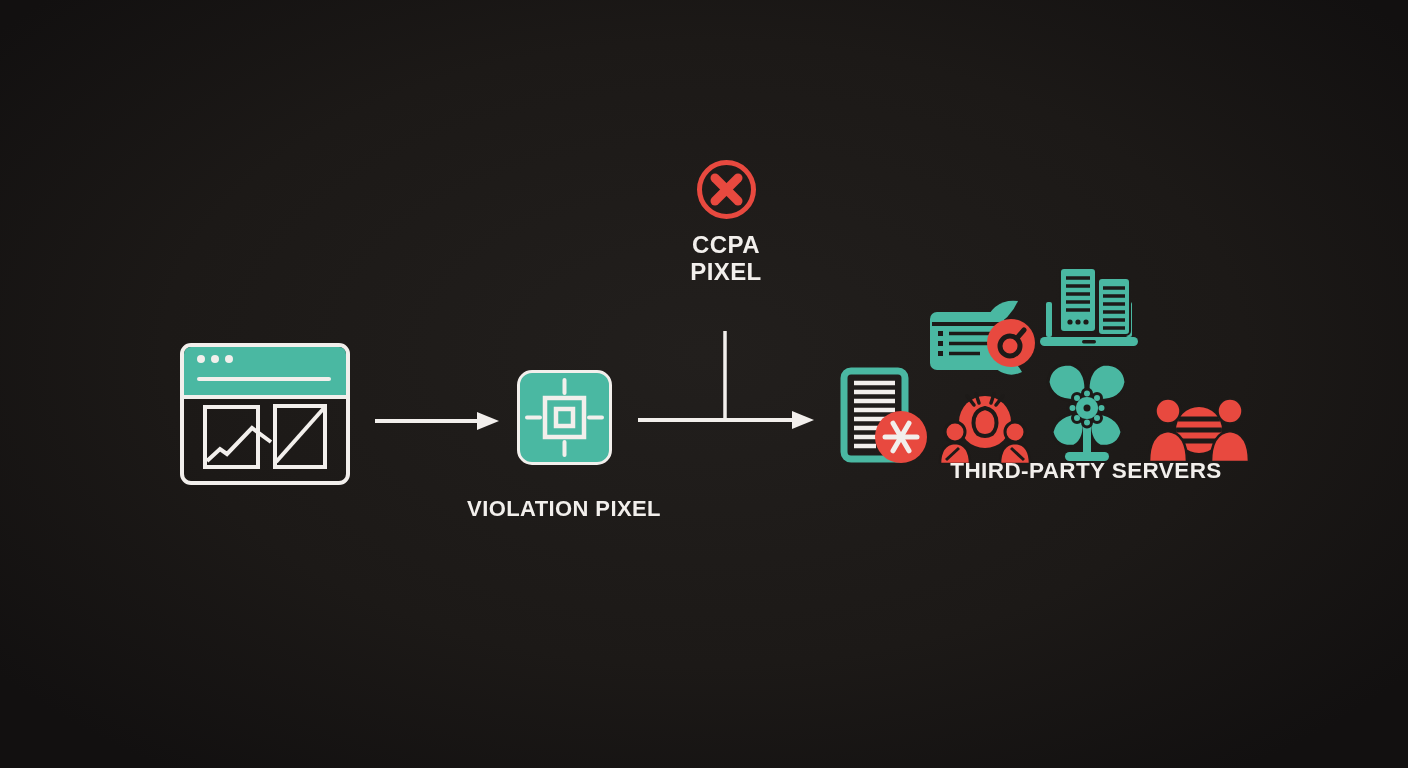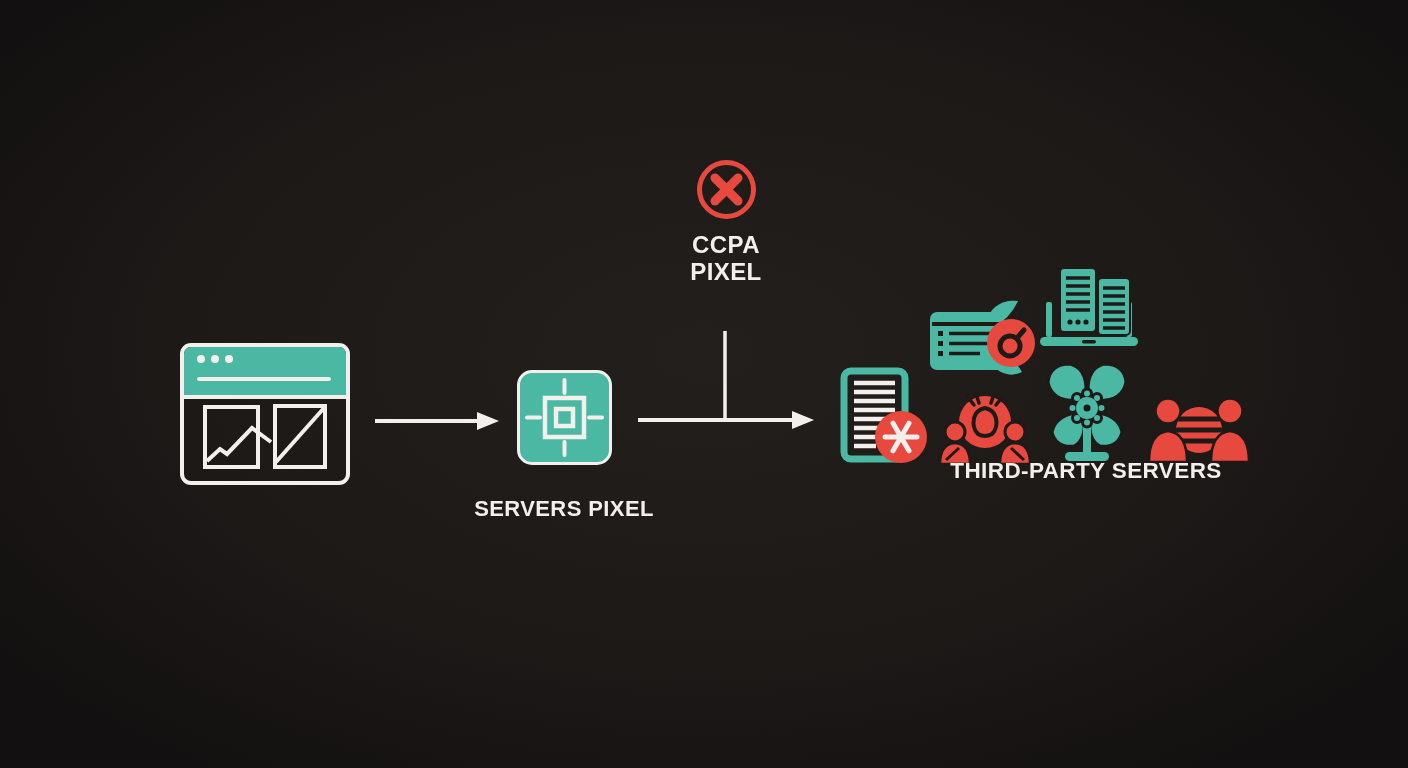--- a/index.html
+++ b/index.html
@@ -88,21 +88,21 @@
   <div class="abs pixel-node">
     <svg width="89" height="89" viewBox="0 0 89 89">
       <rect x="25" y="25" width="39" height="39" class="s-line f-none" stroke-width="4.5"></rect>
       <rect x="36" y="36" width="17" height="17" class="s-line f-none" stroke-width="4.5"></rect>
       <line x1="44.5" y1="7" x2="44.5" y2="20" class="s-line" stroke-width="4" stroke-linecap="round"></line>
       <line x1="44.5" y1="69" x2="44.5" y2="82" class="s-line" stroke-width="4" stroke-linecap="round"></line>
       <line x1="7" y1="44.5" x2="20" y2="44.5" class="s-line" stroke-width="4" stroke-linecap="round"></line>
       <line x1="69" y1="44.5" x2="82" y2="44.5" class="s-line" stroke-width="4" stroke-linecap="round"></line>
     </svg>
   </div>
-  <div class="abs lbl lbl-tracking">SERVERS PIXEL</div>
+  <div class="abs lbl lbl-tracking">VIOLATION PIXEL</div>
 
   <svg class="abs" style="left:694px;top:157px;" width="65" height="65" viewBox="0 0 65 65">
     <circle cx="32.5" cy="32.5" r="27" class="s-red f-none" stroke-width="5"></circle>
     <line x1="21" y1="21" x2="44" y2="44" class="s-red" stroke-width="9" stroke-linecap="round"></line>
     <line x1="44" y1="21" x2="21" y2="44" class="s-red" stroke-width="9" stroke-linecap="round"></line>
   </svg>
   <div class="abs lbl lbl-violation">
     <div>CCPA</div>
     <div>PIXEL</div>
   </div>

